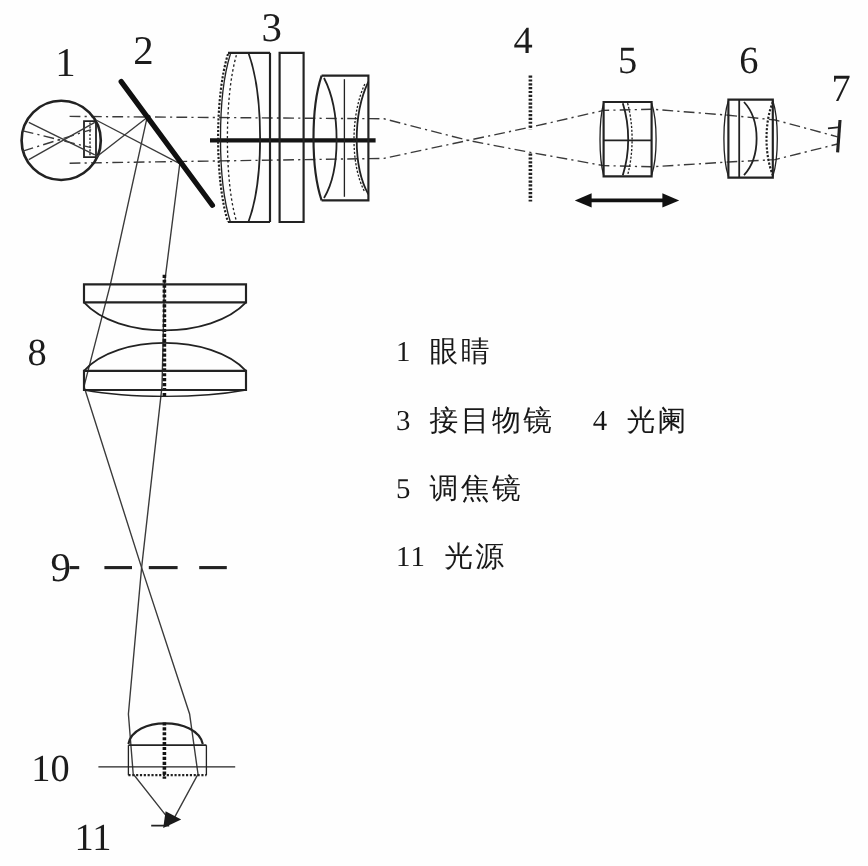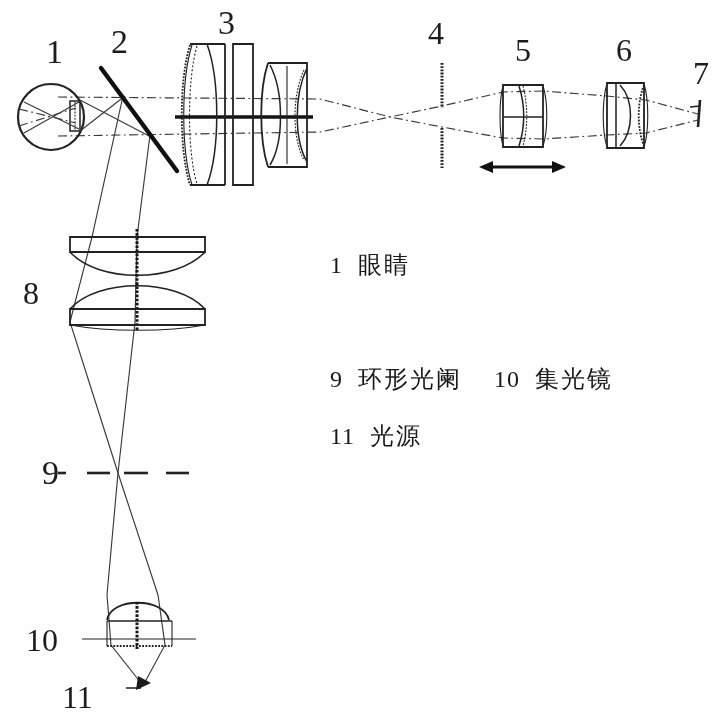--- a/index.html
+++ b/index.html
@@ -18,21 +18,21 @@
   .ray{stroke:#3a3a3a;stroke-width:1.15;fill:none;}
   .dashdot{stroke-dasharray:9 3.5 1.8 3.5;}
   .hatch{stroke-dasharray:1.8 1.4;}
   .dot2{stroke-dasharray:2 2;}
   .thickaxis{stroke:#141414;stroke-width:3.4;}
   .texaxis{stroke:#141414;stroke-width:3;stroke-dasharray:2.6 1.5;}
   .mirror{stroke:#101010;stroke-width:4.4;stroke-linecap:round;}
   .num{fill:#1c1c1c;font-family:"Liberation Serif","DejaVu Serif",serif;font-size:34px;}
   .numsm{font-size:32px;}
   #legend{
-    position:absolute;left:330px;top:236px;width:360px;
+    position:absolute;left:330px;top:264px;width:360px;
     font-size:24px;letter-spacing:1px;color:#181818;
   }
   .legend-row{height:57px;display:flex;align-items:center;white-space:nowrap;}
   .legend-item{margin-right:32px;}
   .lnum{margin-right:15px;}
   .llabel{letter-spacing:2px;}
 </style>
 </head>
 <body>
 
@@ -167,22 +167,23 @@
       <text class="num numsm" x="26" y="651">10</text>
       <text class="num numsm" x="62" y="708">11</text>
     </g>
   </svg>
 
   <div id="legend">
       <div class="legend-row">
         <span class="legend-item"><span class="lnum">1</span><span class="llabel">眼睛</span></span>
       </div>
       <div class="legend-row">
+        <span class="legend-item"><span class="lnum">3</span><span class="llabel">接目物镜</span></span>
+        <span class="legend-item"><span class="lnum">4</span><span class="llabel">光阑</span></span>
       </div>
       <div class="legend-row">
-        <span class="legend-item"><span class="lnum">9</span><span class="llabel">环形光阑</span></span>
-        <span class="legend-item"><span class="lnum">10</span><span class="llabel">集光镜</span></span>
+        <span class="legend-item"><span class="lnum">5</span><span class="llabel">调焦镜</span></span>
       </div>
       <div class="legend-row">
         <span class="legend-item"><span class="lnum">11</span><span class="llabel">光源</span></span>
       </div>
     </div>
 </div>
 
 </body></html>

